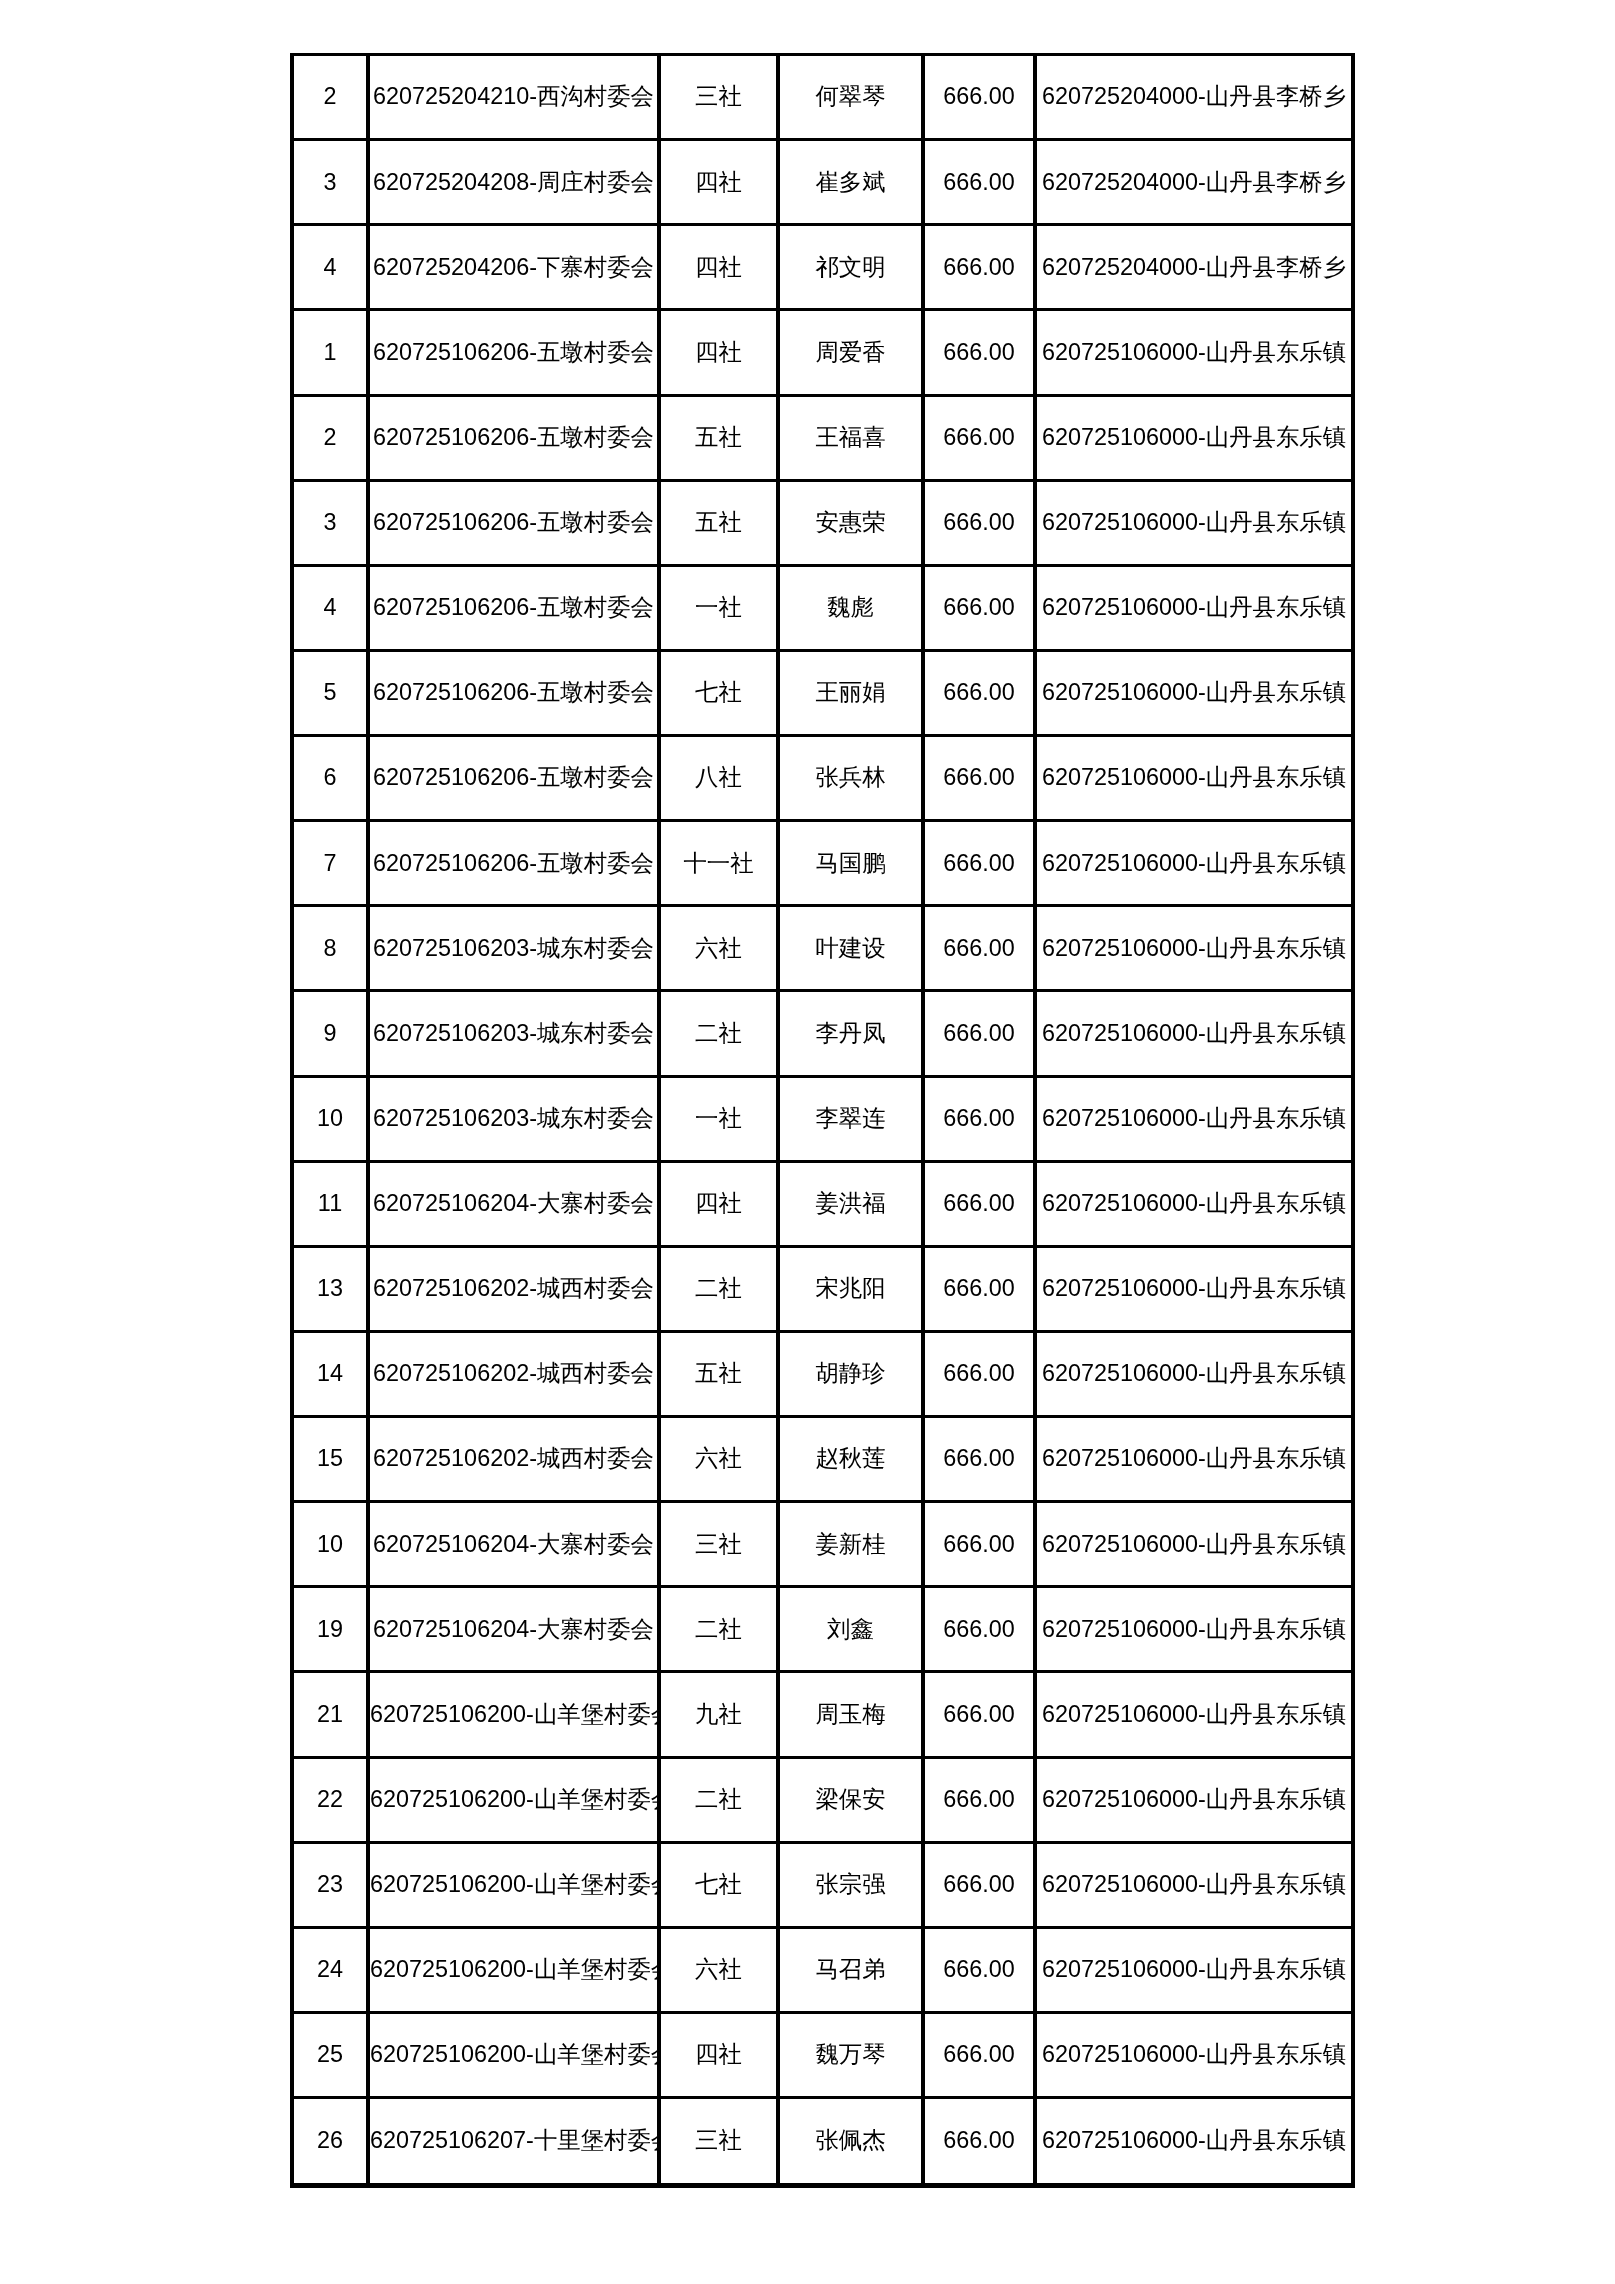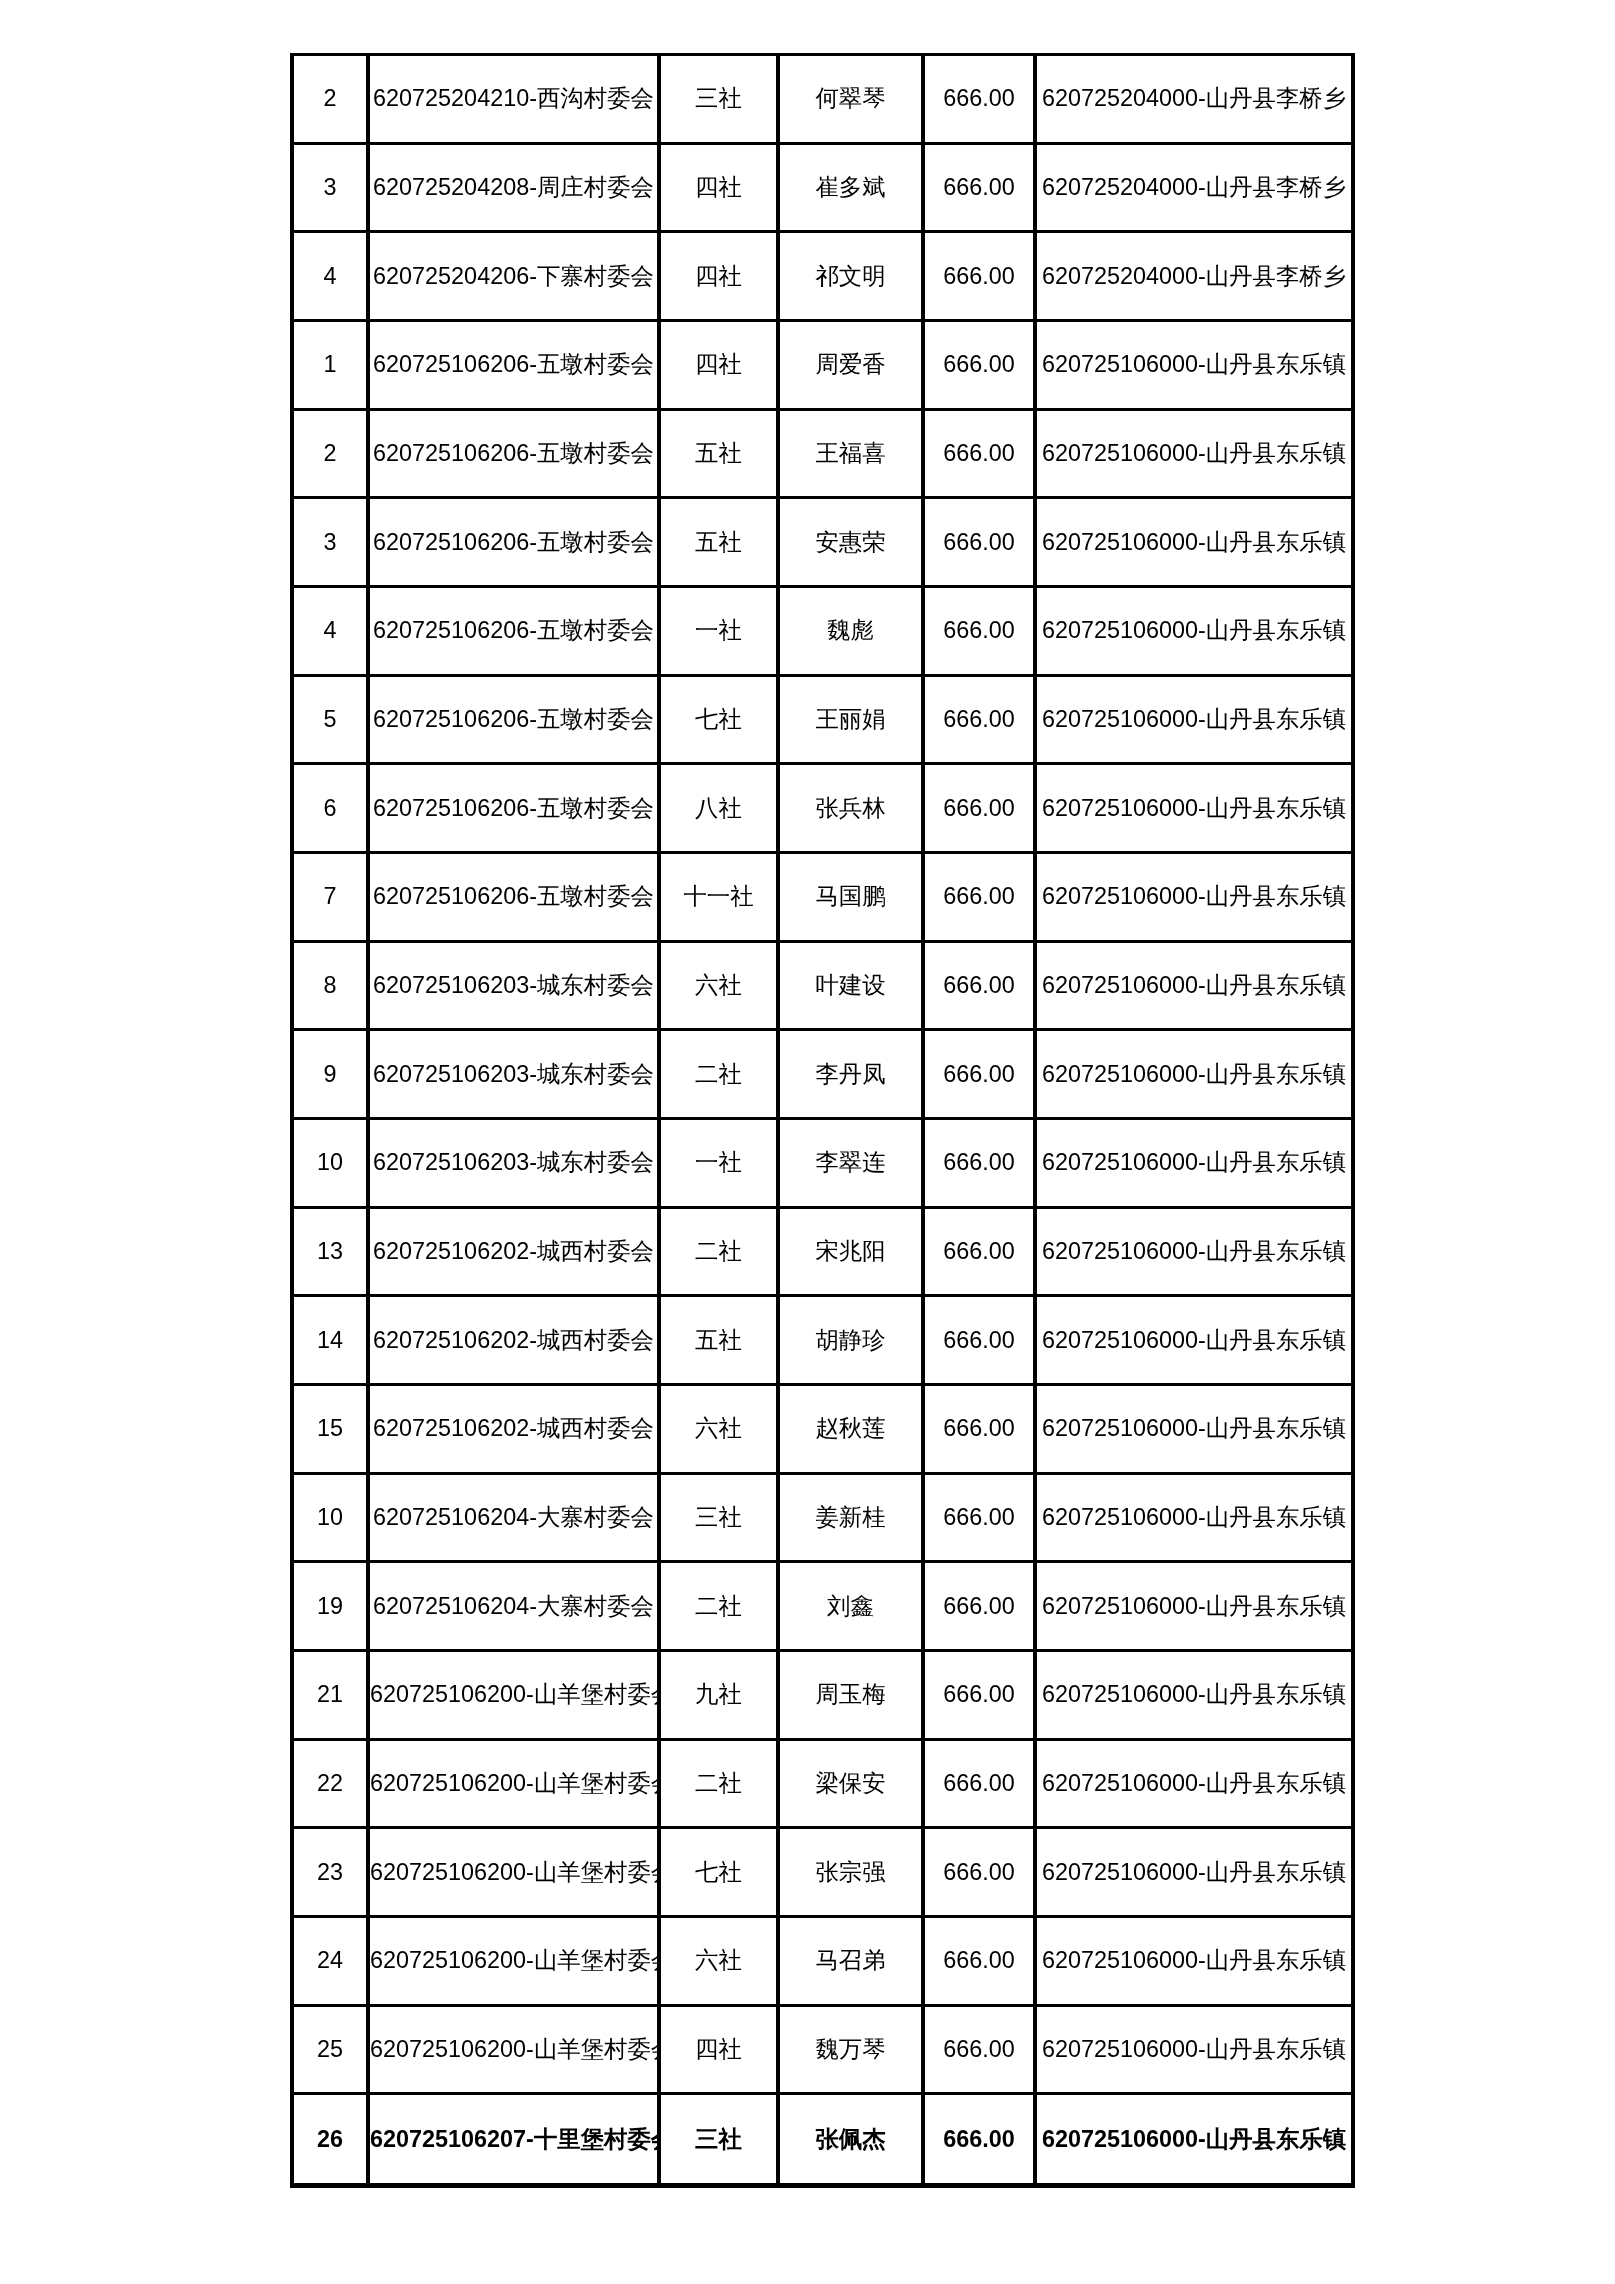--- a/index.html
+++ b/index.html
@@ -34,21 +34,20 @@
     vertical-align: middle;
     color: #000000;
     font-family: "Liberation Sans", "DejaVu Sans", sans-serif;
     font-size: 23.4px;
     line-height: 1.25;
     white-space: nowrap;
     overflow: hidden;
   }
   table.grid tr:last-child td {
     border-bottom-width: 5.1px;
-    font-weight: bold;
   }
   
   col.c-seq      { width: 76px; }
   col.c-village  { width: 291px; }
   col.c-group    { width: 119px; }
   col.c-person   { width: 145px; }
   col.c-amount   { width: 112px; }
   col.c-township { width: 318px; }
 </style>
 </head>
@@ -163,20 +162,28 @@
   </tr>
         <tr>
     <td>10</td>
     <td>620725106203-城东村委会</td>
     <td>一社</td>
     <td>李翠连</td>
     <td>666.00</td>
     <td>620725106000-山丹县东乐镇</td>
   </tr>
         <tr>
+    <td>11</td>
+    <td>620725106204-大寨村委会</td>
+    <td>四社</td>
+    <td>姜洪福</td>
+    <td>666.00</td>
+    <td>620725106000-山丹县东乐镇</td>
+  </tr>
+        <tr>
     <td>13</td>
     <td>620725106202-城西村委会</td>
     <td>二社</td>
     <td>宋兆阳</td>
     <td>666.00</td>
     <td>620725106000-山丹县东乐镇</td>
   </tr>
         <tr>
     <td>14</td>
     <td>620725106202-城西村委会</td>

